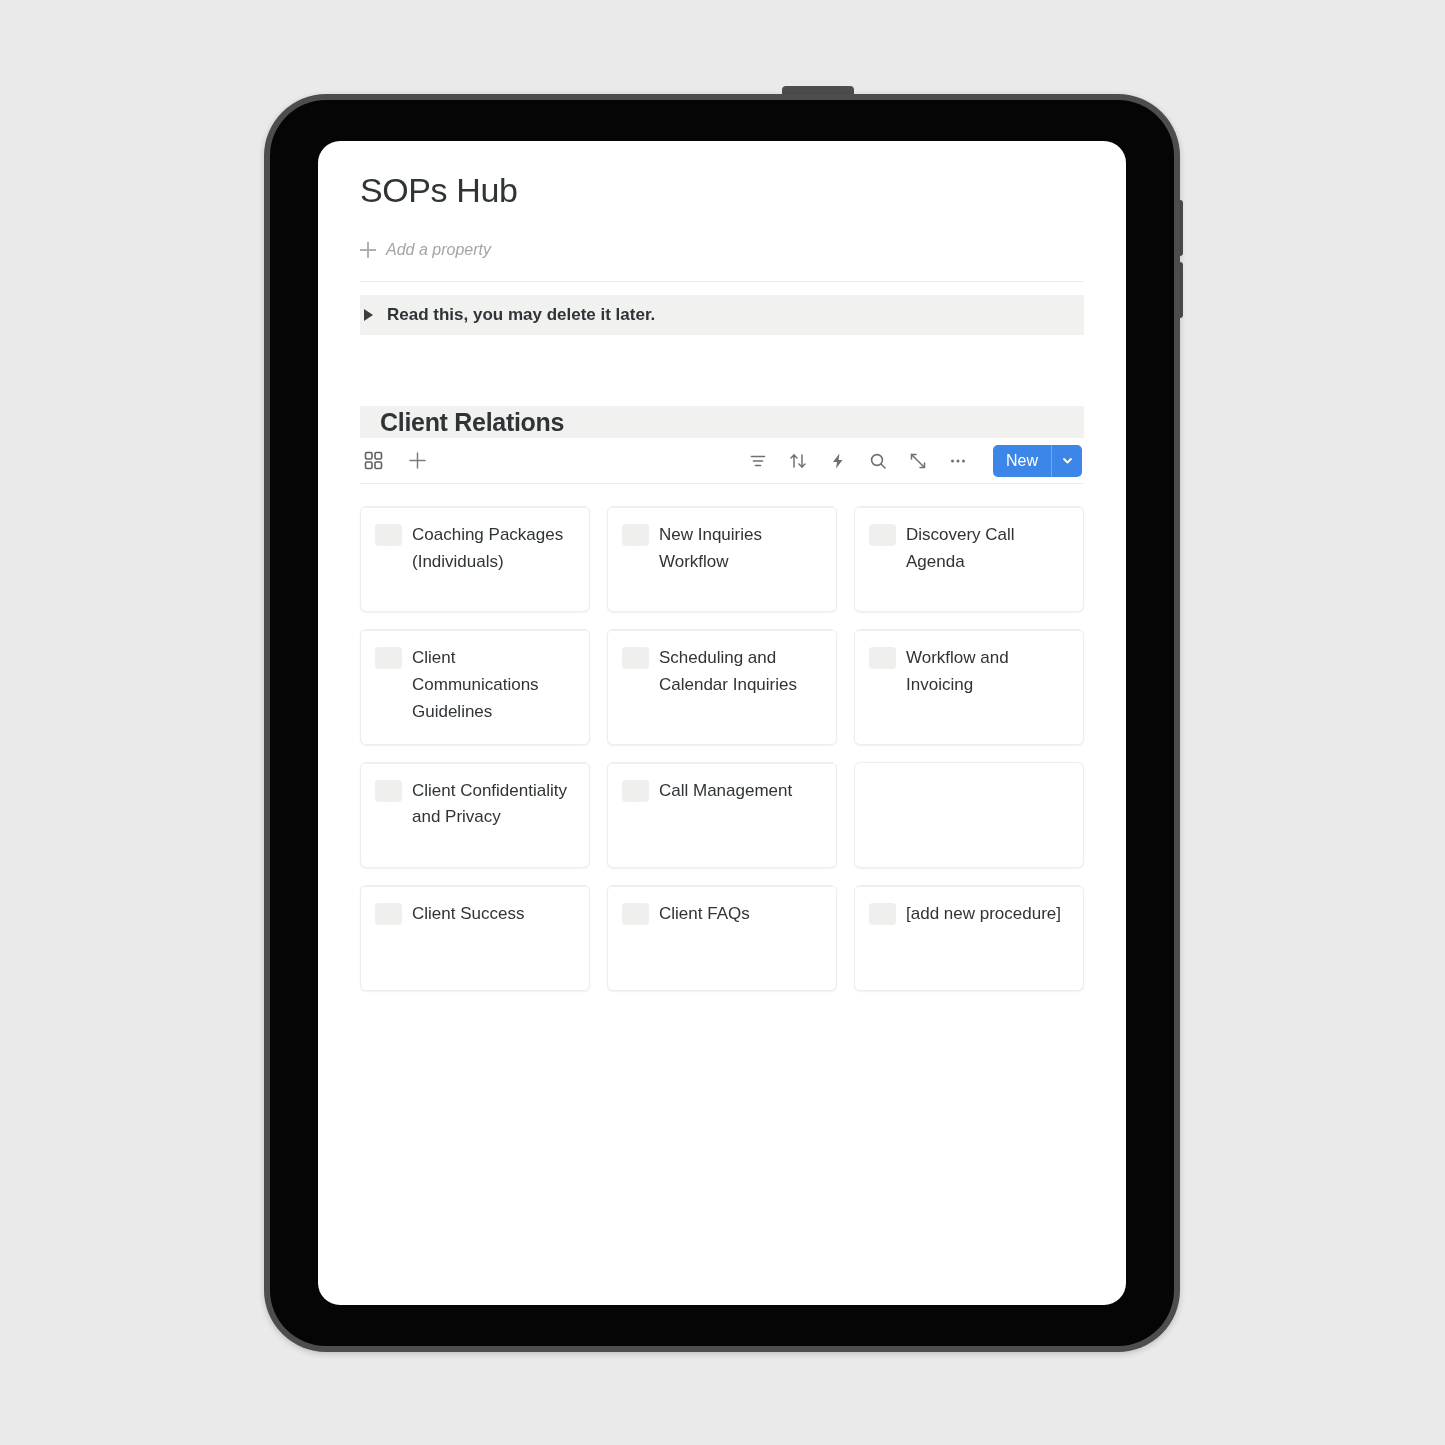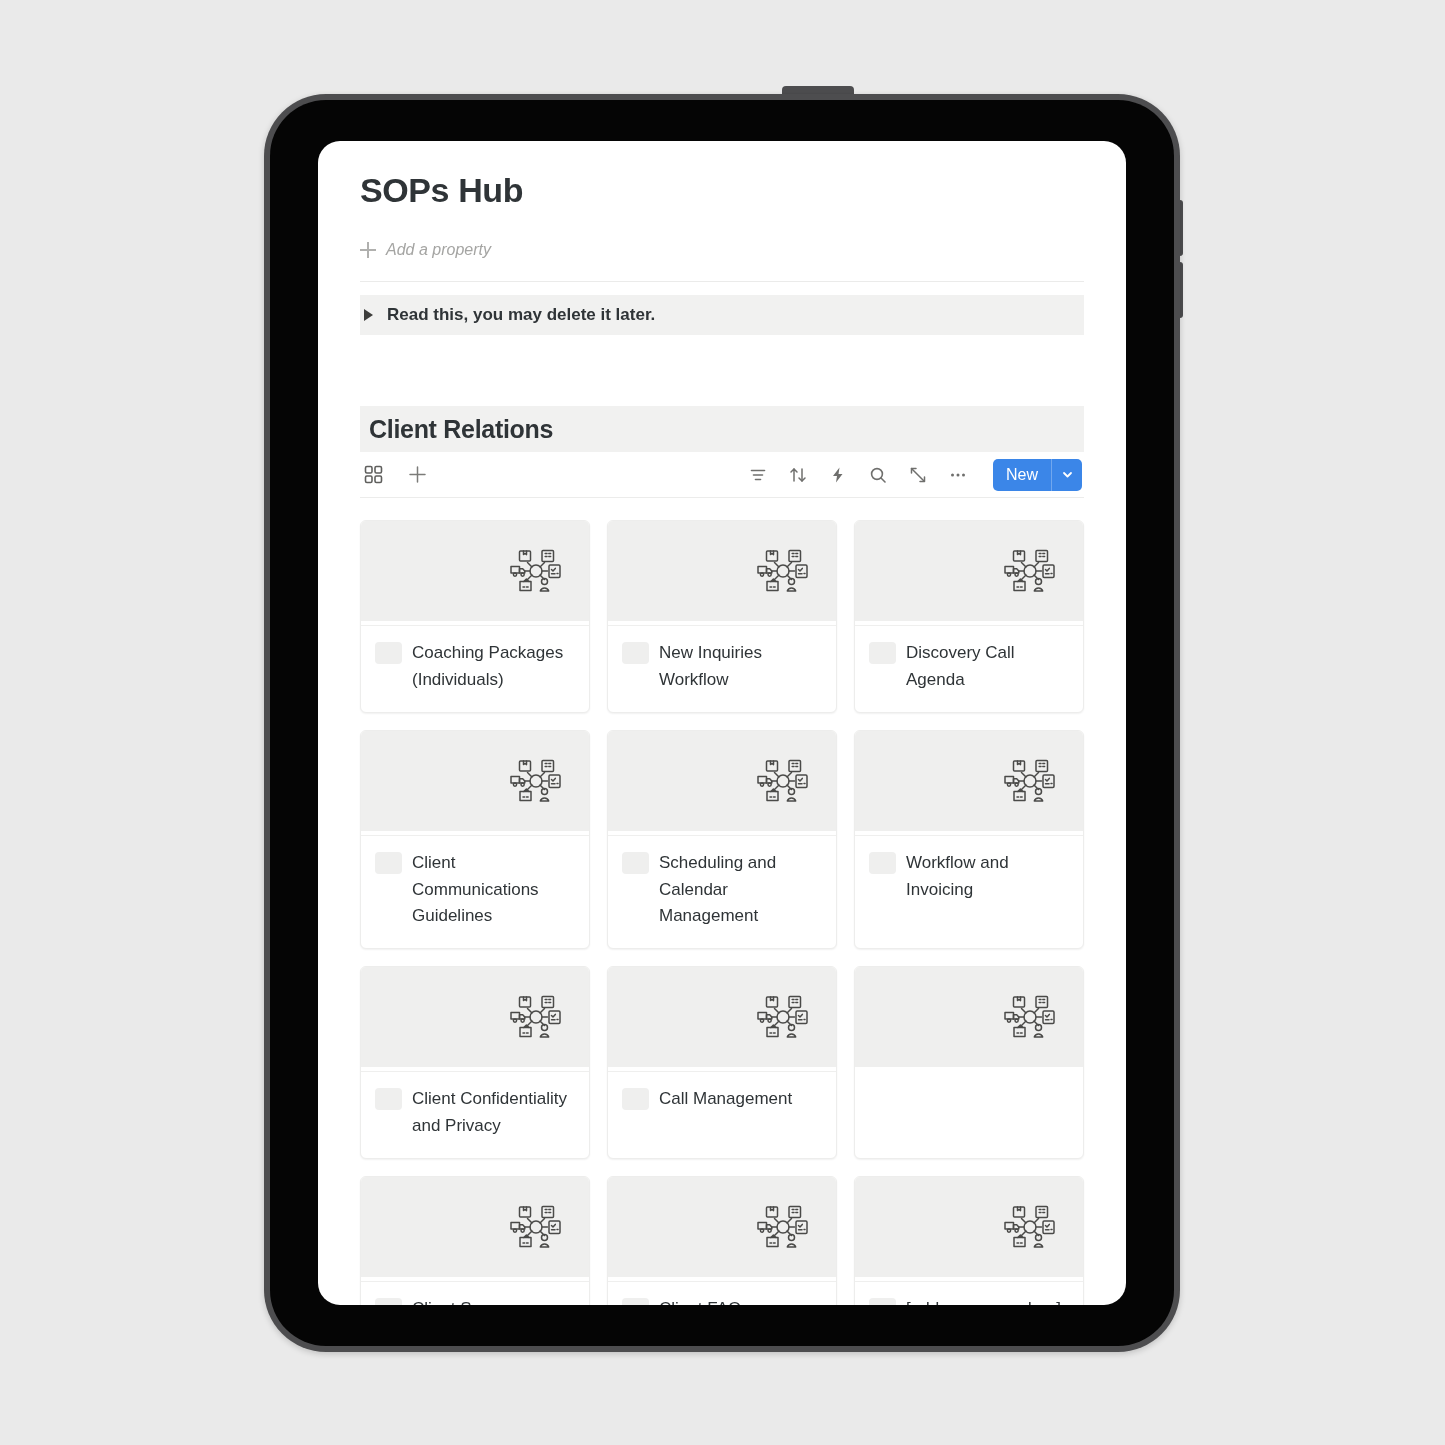--- a/index.html
+++ b/index.html
@@ -82,21 +82,21 @@
   }
 
   .page {
     padding: 0 42px;
     height: 100%;
     position: relative;
   }
 
   .page-title {
     font-size: 34px;
-    font-weight: bold;
+    font-weight: normal;
     color: #2f3437;
     letter-spacing: -0.4px;
     padding-top: 30px;
   }
 
   .add-property {
     display: flex;
     align-items: center;
     gap: 10px;
     margin-top: 31px;
@@ -138,24 +138,24 @@
     flex: none;
   }
   .toggle-text {
     font-size: 17px;
     font-weight: bold;
     color: #2f3437;
   }
 
   .section-header {
     background: #f1f1f0;
-    height: 46px;
+    height: 32px;
     display: flex;
     align-items: center;
-    padding: 0 9px;
+    padding: 0 20px;
     margin-top: 71px;
   }
   .section-header-text {
     font-size: 25px;
     font-weight: bold;
     color: #2f3437;
     letter-spacing: -0.3px;
   }
 
   
@@ -207,21 +207,21 @@
     gap: 17px;
     margin-top: 22px;
   }
   .card {
     background: #ffffff;
     border: 1px solid #ededec;
     border-radius: 6px;
     box-shadow: 0 1px 2px rgba(15,15,15,0.06);
     overflow: hidden;
     display: flex;
-    flex-direction: column;
+    flex-direction: row;
   }
   .card-cover {
     height: 104px;
     background: #efefee;
     position: relative;
     border-bottom: 4px solid #ffffff;
   }
   .card-cover svg {
     position: absolute;
     right: 26px;
@@ -570,21 +570,21 @@
     <path d="M14.8 37.5 l2.6 -2.4 l2.6 2.4"></path>
     <line x1="14" y1="43" x2="15.6" y2="43"></line>
     <line x1="17.5" y1="43" x2="19.1" y2="43"></line>
 
     <circle cx="35.5" cy="37.6" r="3"></circle>
     <path d="M31.3 47 a4.4 4.4 0 0 1 8.4 0 z"></path>
   </svg>
 </div>
           <div class="card-body">
             <div class="card-thumb"></div>
-            <div class="card-title">Scheduling and Calendar Management</div>
+            <div class="card-title">Scheduling and Calendar Inquiries</div>
           </div>
         </div>
         <div class="card">
           <div class="card-cover">
   <svg width="54" height="54" viewBox="0 0 54 54" fill="none" stroke="#4a4a48" stroke-width="1.5" stroke-linecap="round" stroke-linejoin="round">
     <circle cx="27" cy="27" r="6"></circle>
     <line x1="23" y1="23" x2="18.5" y2="18.5"></line>
     <line x1="31" y1="23" x2="35.5" y2="18.5"></line>
     <line x1="23" y1="31" x2="18.5" y2="35.5"></line>
     <line x1="31" y1="31" x2="35.5" y2="35.5"></line>

